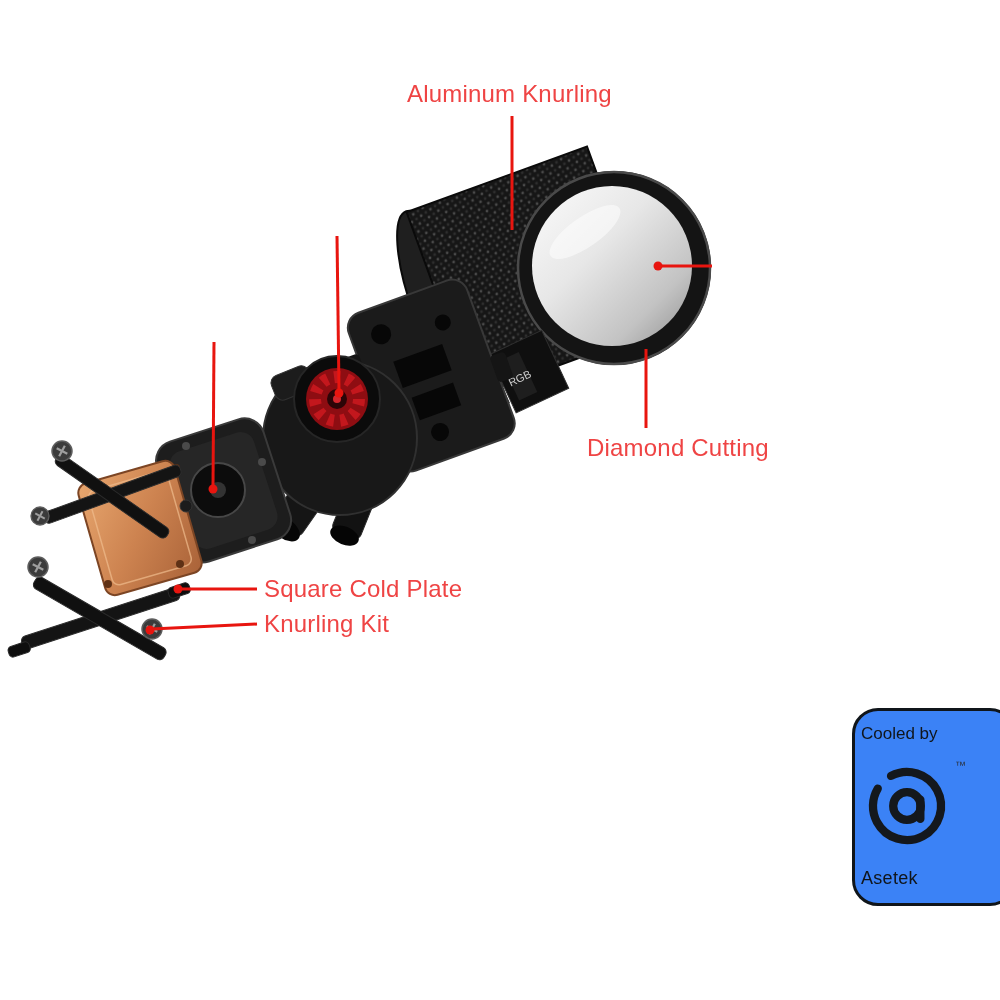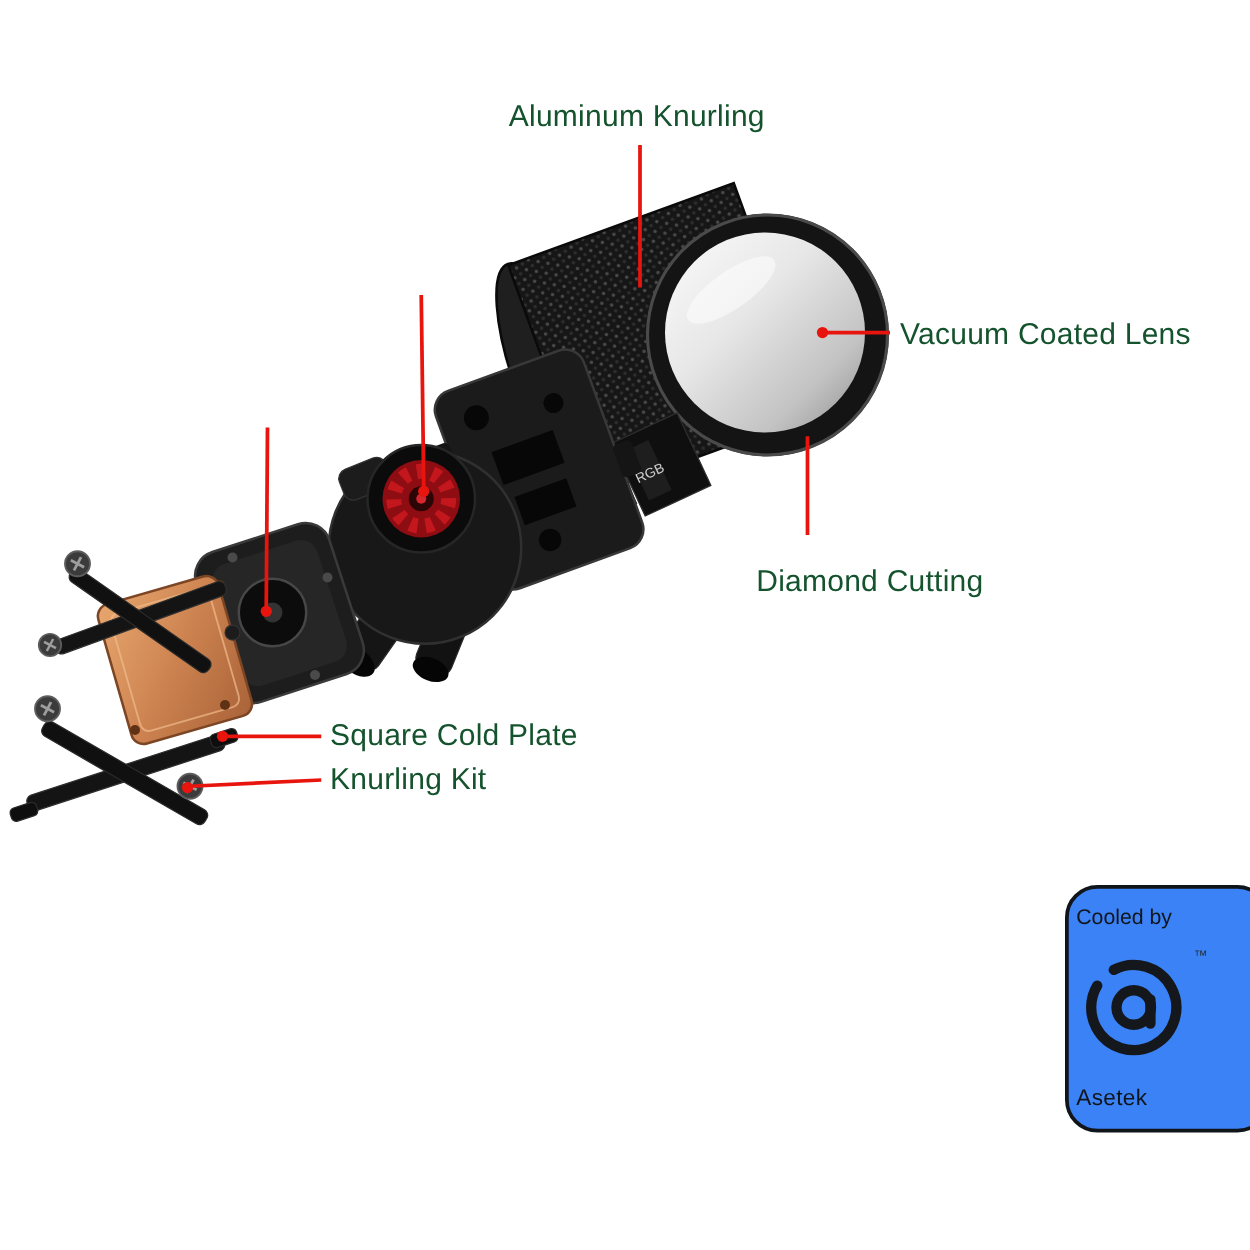--- a/index.html
+++ b/index.html
@@ -2,21 +2,21 @@
 <html><head>
 <meta charset="utf-8">
 <style>
   html,body{margin:0;padding:0;background:#ffffff;}
   .stage{
     position:relative;width:1000px;height:1000px;background:#ffffff;
     font-family:"Liberation Sans",sans-serif;overflow:hidden;
   }
   svg.diagram{position:absolute;left:0;top:0;width:1000px;height:1000px;}
   .callout{
-    position:absolute;font-size:24px;color:#14532d;white-space:nowrap;
+    position:absolute;font-size:24px;color:#ef4444;white-space:nowrap;
     letter-spacing:0.2px;
   }
   .badge{
     position:absolute;left:852px;top:708px;width:164px;height:198px;
     border:3px solid #10151a;border-radius:26px;background:#3b82f6;
     box-sizing:border-box;display:flex;flex-direction:column;
     align-items:flex-start;justify-content:space-between;padding:13px 6px 14px;
   }
   .badge-cooledby{font-size:17px;color:#10151a;}
   .badge-logo-wrap{position:relative;width:92px;height:92px;}
@@ -165,22 +165,21 @@
     <g fill="#e8150f">
       <circle cx="658" cy="266" r="4.5"></circle>
       <circle cx="213" cy="489" r="4.5"></circle>
       <circle cx="339" cy="393" r="4.5"></circle>
       <circle cx="178" cy="589" r="4.5"></circle>
       <circle cx="150" cy="630" r="4.5"></circle>
     </g>
   </svg>
 
   <div class="callout" style="left:407px;top:80px;">Aluminum Knurling</div>
-  <div class="callout" style="left:720px;top:254px;">Vacuum Coated Lens</div>
-  <div class="callout" style="left:587px;top:452px;margin-left:18px;">Diamond Cutting</div>
+  <div class="callout" style="left:587px;top:434px;">Diamond Cutting</div>
   <div class="callout" style="left:264px;top:575px;">Square Cold Plate</div>
   <div class="callout" style="left:264px;top:610px;">Knurling Kit</div>
 
   <div class="badge">
     <div class="badge-cooledby">Cooled by</div>
     <div class="badge-logo-wrap">
       <svg width="92" height="92" viewBox="0 0 100 100">
         <g fill="none" stroke="#14181d" stroke-width="9" stroke-linecap="round">
           <circle cx="50" cy="50" r="37" stroke-dasharray="212 20.5" transform="rotate(-118 50 50)"></circle>
           <circle cx="50" cy="50" r="15"></circle>

